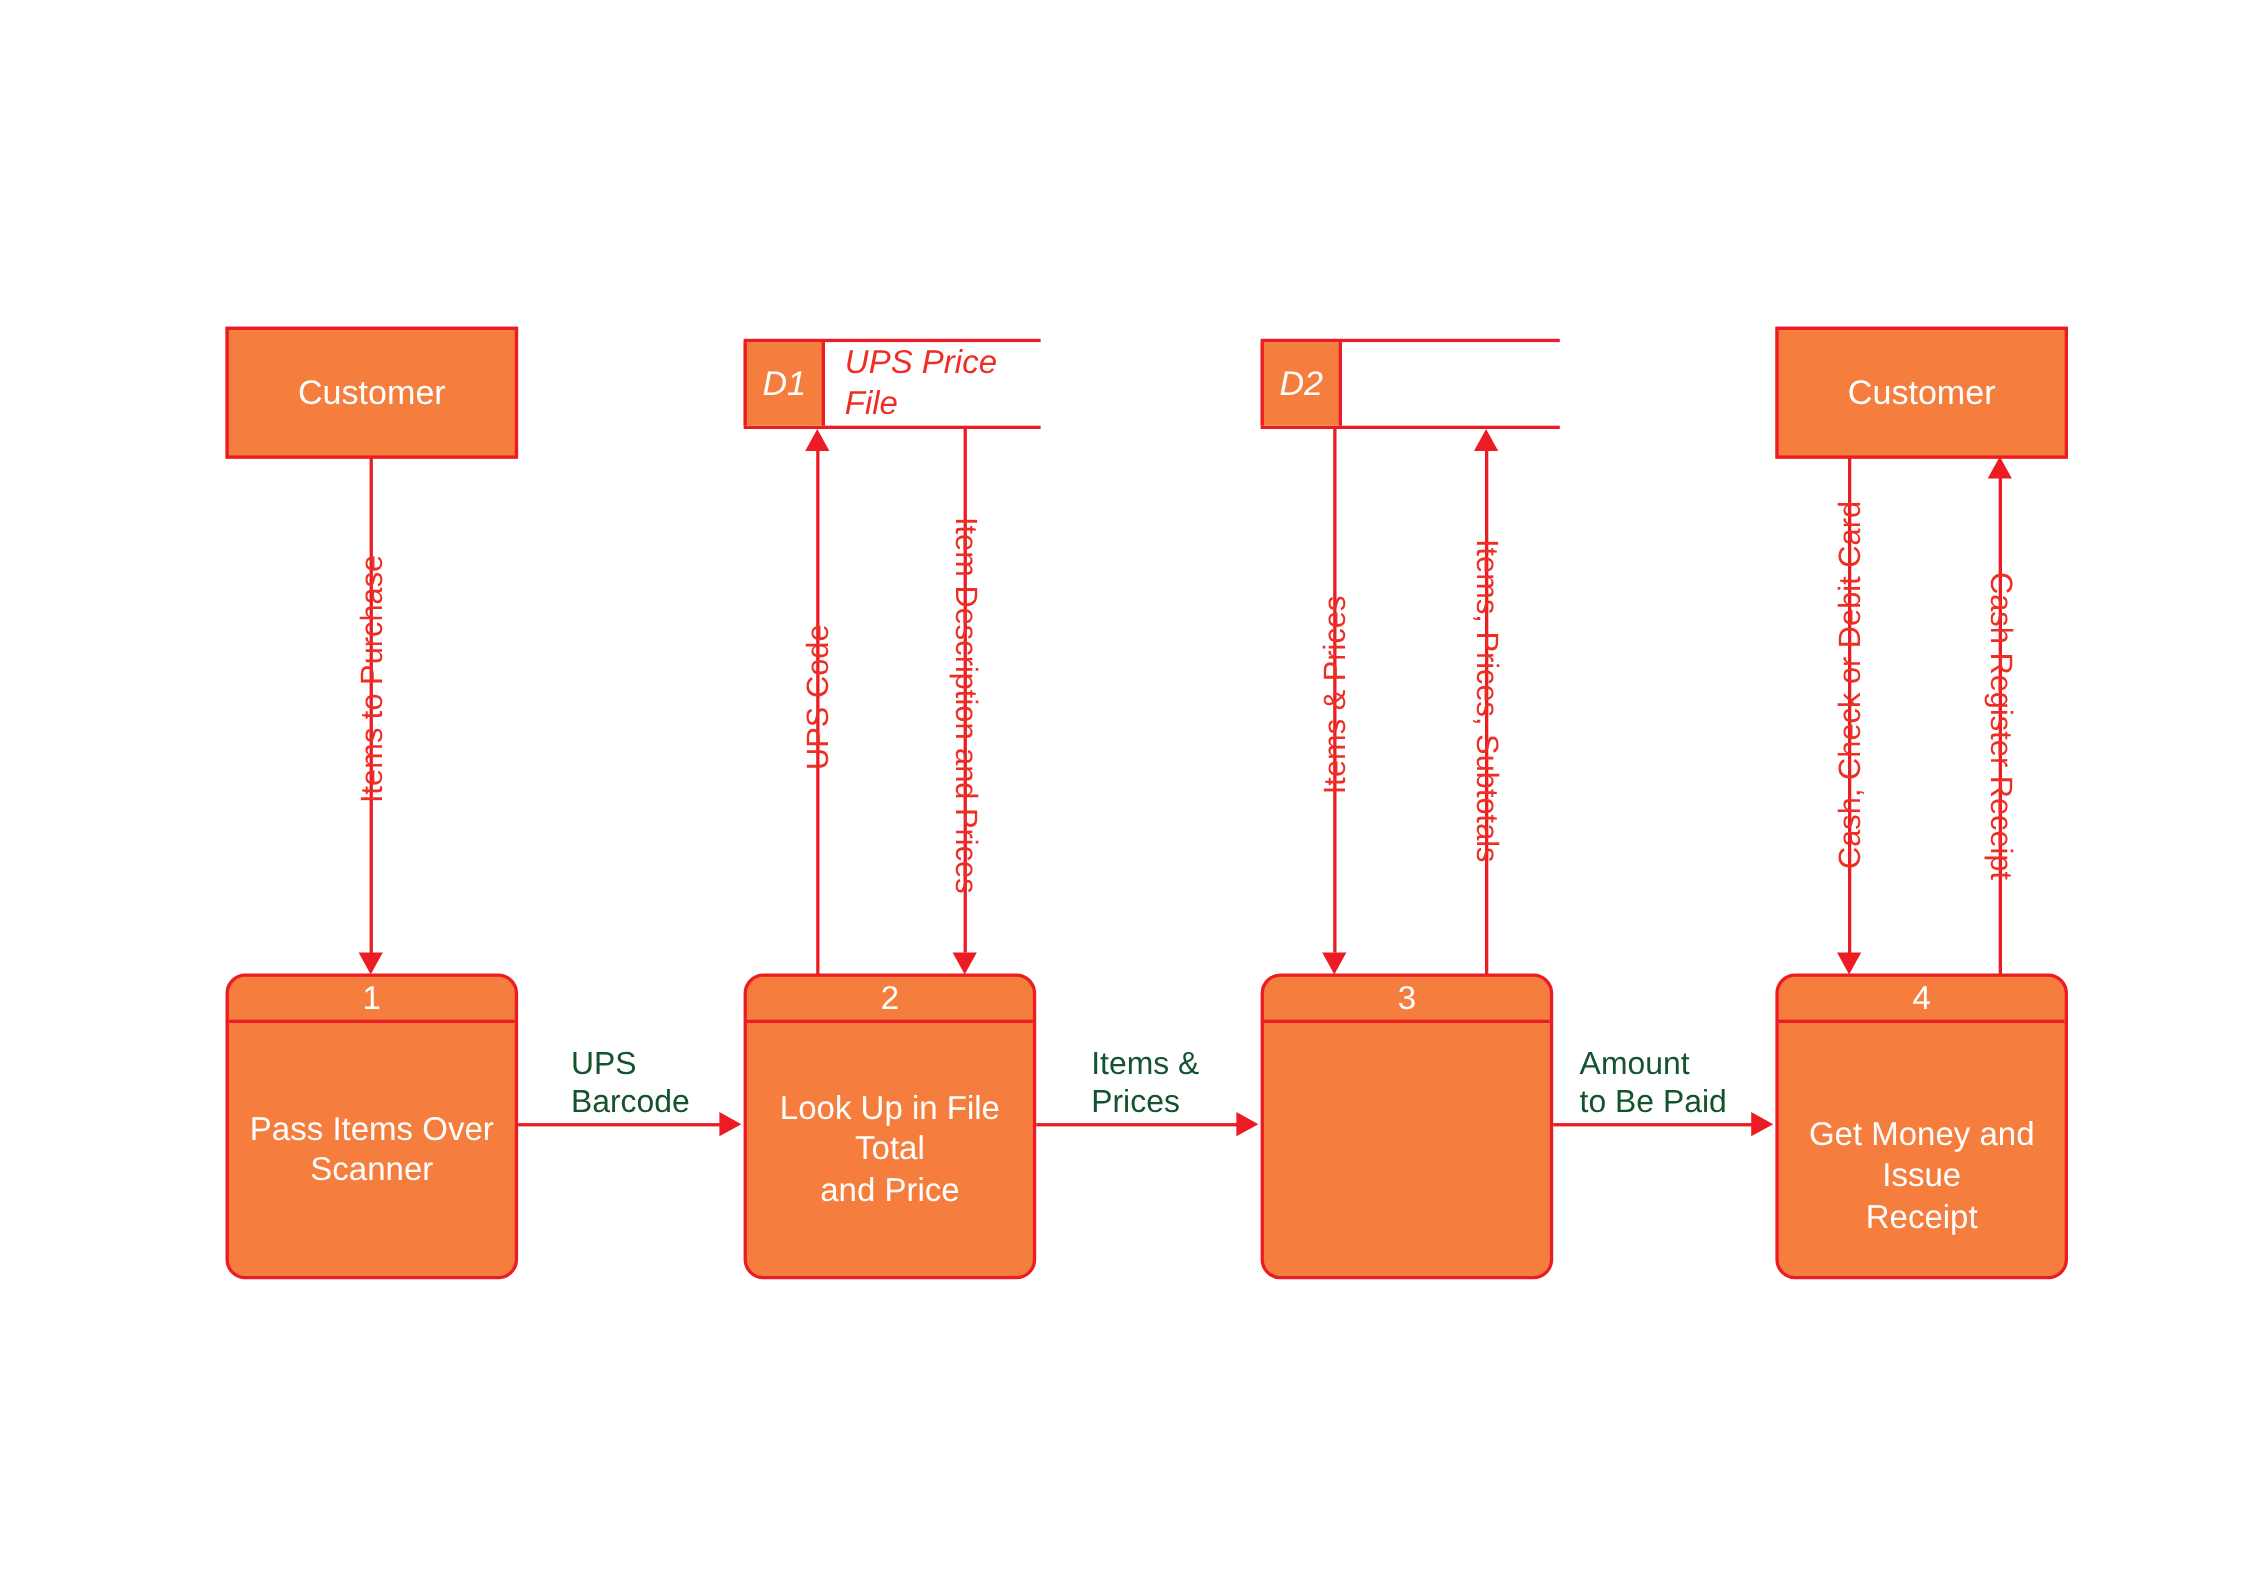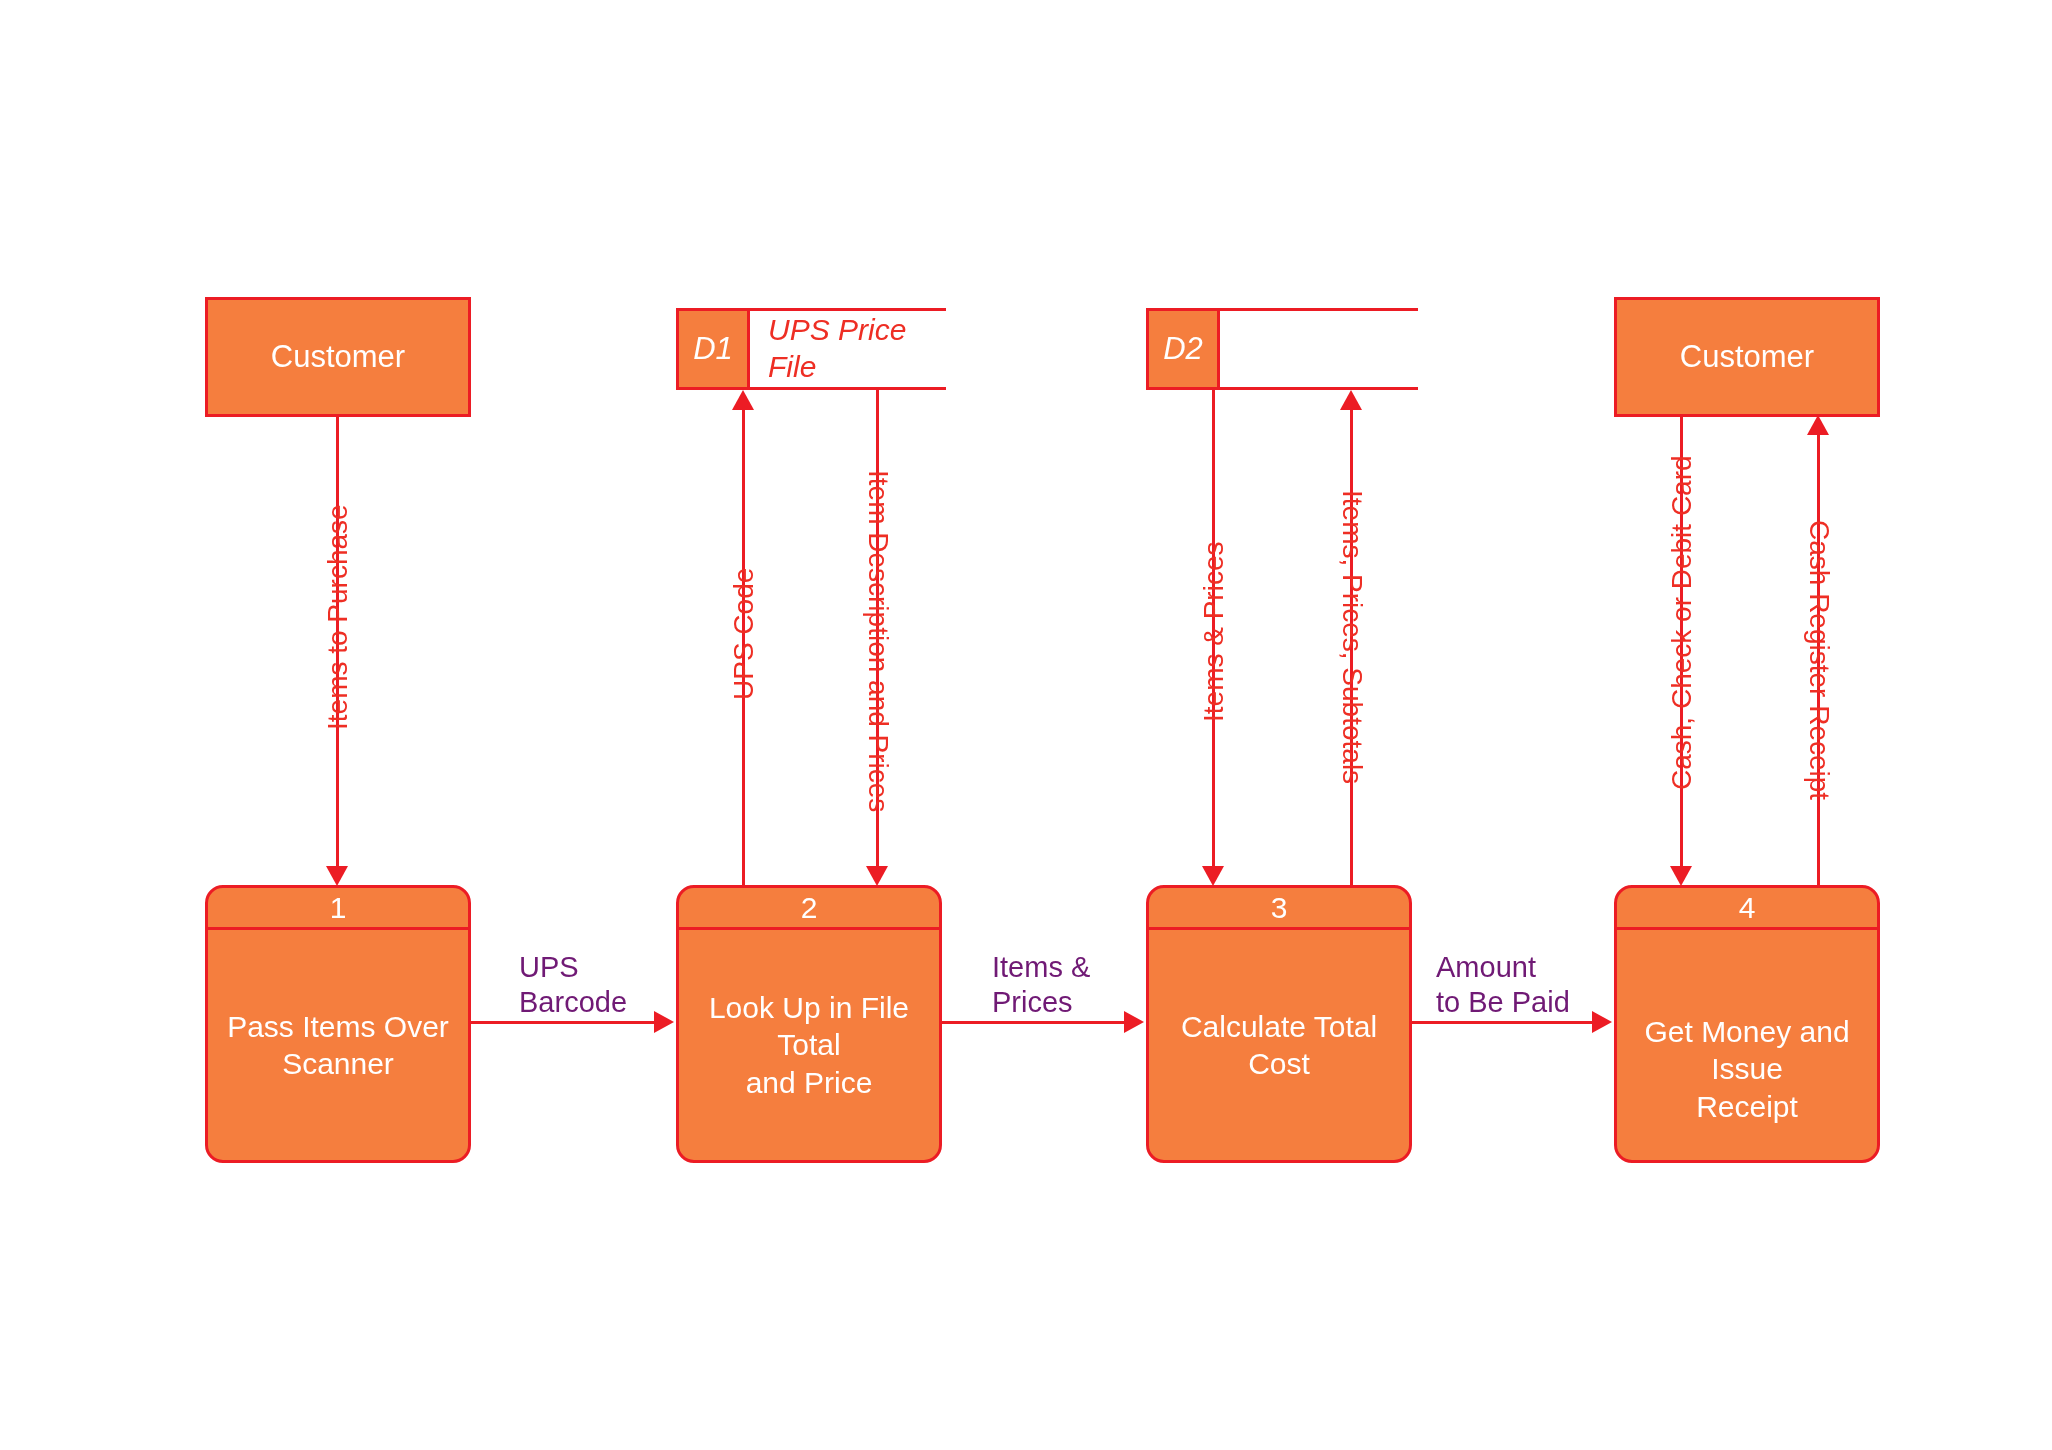--- a/index.html
+++ b/index.html
@@ -152,21 +152,21 @@
   .vlabel.up {
     
     transform: rotate(-90deg);
   }
   .vlabel.down {
     
     transform: rotate(90deg);
   }
   .hlabel {
     position: absolute;
-    color: #701a75;
+    color: #14532d;
     font-size: 29px;
     line-height: 1.22;
     white-space: pre-line;
     text-align: left;
   }
 </style>
 </head>
 <body>
 
 <div id="canvas">
@@ -199,23 +199,20 @@
   <div class="process" style="left:676px; top:885px; width:266px; height:278px;">
     <div class="pnum">2</div>
     <div class="pbody">
       <div class="ptext" style="white-space:pre-line;">Look Up in File Total
 and Price</div>
     </div>
   </div>
 
   <div class="process" style="left:1146px; top:885px; width:266px; height:278px;">
     <div class="pnum">3</div>
-    <div class="pbody">
-      <div class="ptext" style="white-space:pre-line;">Calculate Total Cost</div>
-    </div>
   </div>
 
   <div class="process" style="left:1614px; top:885px; width:266px; height:278px;">
     <div class="pnum">4</div>
     <div class="pbody">
       <div class="ptext" style="white-space:pre-line;margin-top:48px;">Get Money and Issue
 Receipt</div>
     </div>
   </div>
 

